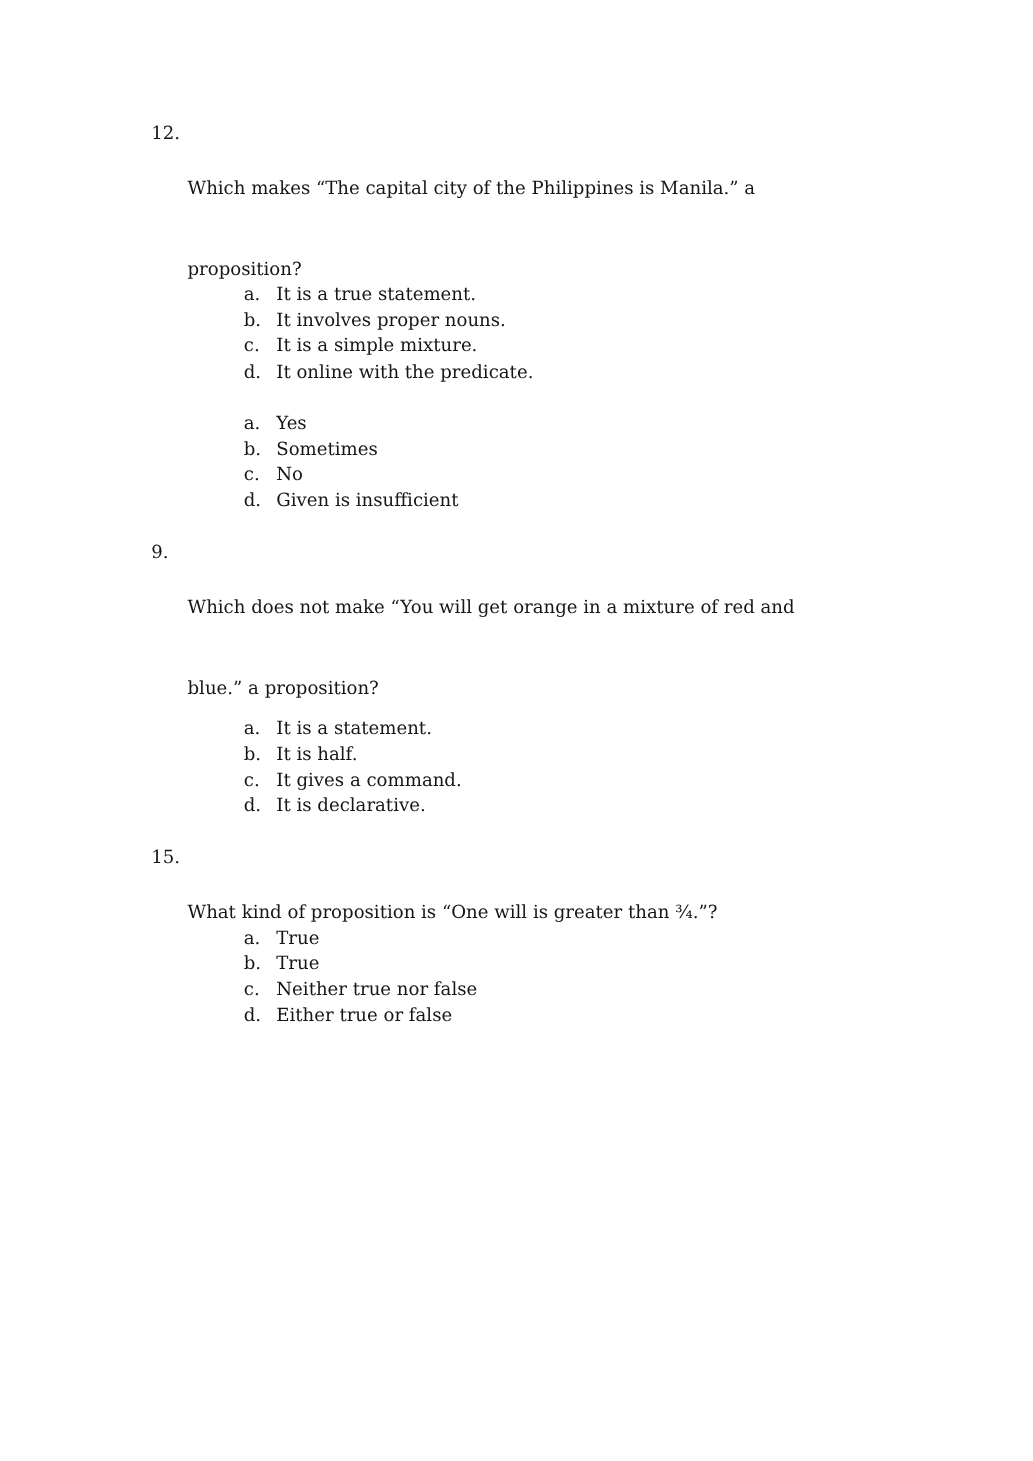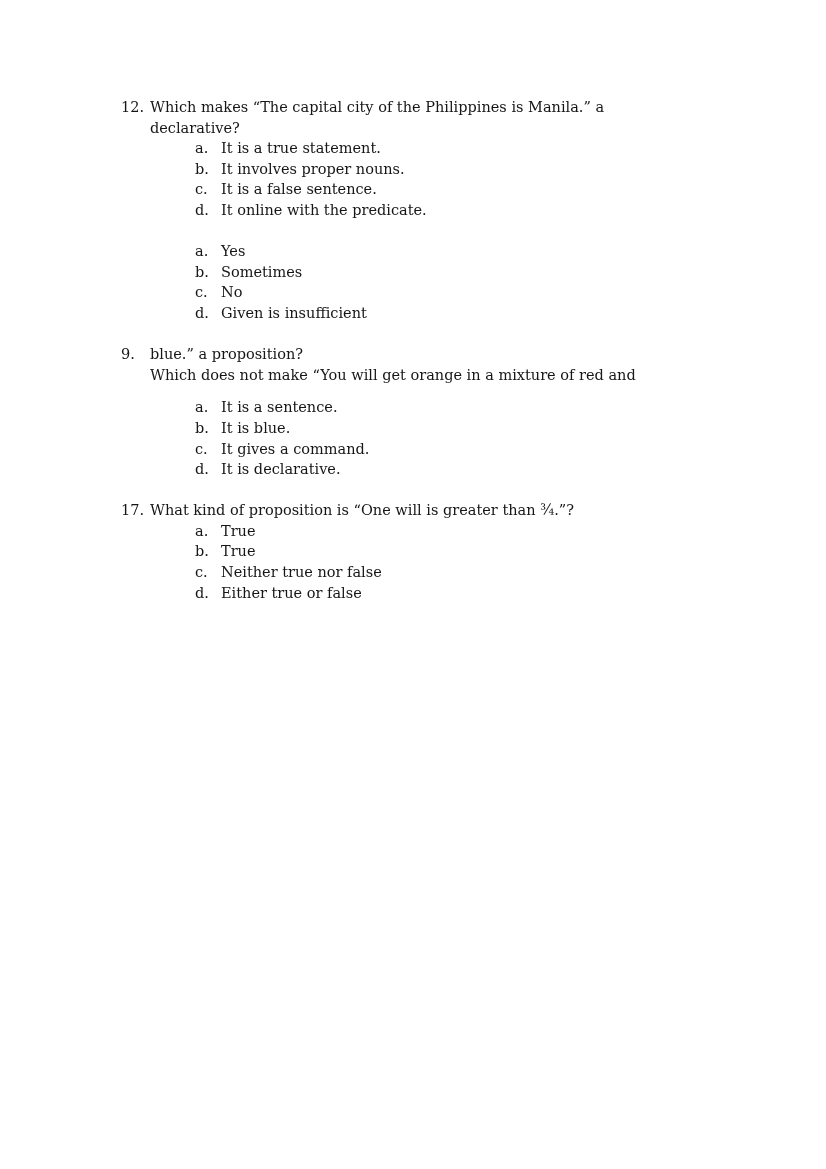--- a/index.html
+++ b/index.html
@@ -18,21 +18,21 @@
   .content {
     position: absolute;
     top: 97px;
     left: 121px;
     width: 600px;
   }
   .question { margin-bottom: 20.6px; }
   .q-row { display: flex; }
   .q-num { width: 29px; flex-shrink: 0; }
   .q-text { flex: 1; }
-  .q-line { white-space: nowrap; }
+  .q-line { white-space: nowrap; margin-top: 44px; }
   .options { margin-left: 74px; }
   .option { display: flex; }
   .opt-letter { width: 26px; flex-shrink: 0; }
   .opt-text { white-space: nowrap; }
   .options-gap { margin-top: 12px; }
   .page-number {
     position: absolute;
     top: 1075px;
     left: 427px;
     font-size: 15px;
@@ -53,35 +53,35 @@
 <body>
 
 <div class="page">
   <div class="content">
 
     <div class="question">
       <div class="q-row">
         <span class="q-num">12.</span>
         <div class="q-text">
           <div class="q-line">Which makes “The capital city of the Philippines is Manila.” a</div>
-          <div class="q-line">declarative?</div>
+          <div class="q-line">proposition?</div>
         </div>
       </div>
       <div class="options">
         <div class="option">
           <span class="opt-letter">a.</span>
           <span class="opt-text">It is a true statement.</span>
         </div>
         <div class="option">
           <span class="opt-letter">b.</span>
           <span class="opt-text">It involves proper nouns.</span>
         </div>
         <div class="option">
           <span class="opt-letter">c.</span>
-          <span class="opt-text">It is a false sentence.</span>
+          <span class="opt-text">It is a simple mixture.</span>
         </div>
         <div class="option">
           <span class="opt-letter">d.</span>
           <span class="opt-text">It online with the predicate.</span>
         </div>
       </div>
     </div>
 
     <div class="question">
       <div class="options">
@@ -101,47 +101,47 @@
           <span class="opt-letter">d.</span>
           <span class="opt-text">Given is insufficient</span>
         </div>
       </div>
     </div>
 
     <div class="question">
       <div class="q-row">
         <span class="q-num">9.</span>
         <div class="q-text">
+          <div class="q-line">Which does not make “You will get orange in a mixture of red and</div>
           <div class="q-line">blue.” a proposition?</div>
-          <div class="q-line">Which does not make “You will get orange in a mixture of red and</div>
         </div>
       </div>
       <div class="options options-gap">
         <div class="option">
           <span class="opt-letter">a.</span>
-          <span class="opt-text">It is a sentence.</span>
+          <span class="opt-text">It is a statement.</span>
         </div>
         <div class="option">
           <span class="opt-letter">b.</span>
-          <span class="opt-text">It is blue.</span>
+          <span class="opt-text">It is half.</span>
         </div>
         <div class="option">
           <span class="opt-letter">c.</span>
           <span class="opt-text">It gives a command.</span>
         </div>
         <div class="option">
           <span class="opt-letter">d.</span>
           <span class="opt-text">It is declarative.</span>
         </div>
       </div>
     </div>
 
     <div class="question">
       <div class="q-row">
-        <span class="q-num">17.</span>
+        <span class="q-num">15.</span>
         <div class="q-text">
           <div class="q-line">What kind of proposition is “One will is greater than ¾.”?</div>
         </div>
       </div>
       <div class="options">
         <div class="option">
           <span class="opt-letter">a.</span>
           <span class="opt-text">True</span>
         </div>
         <div class="option">

